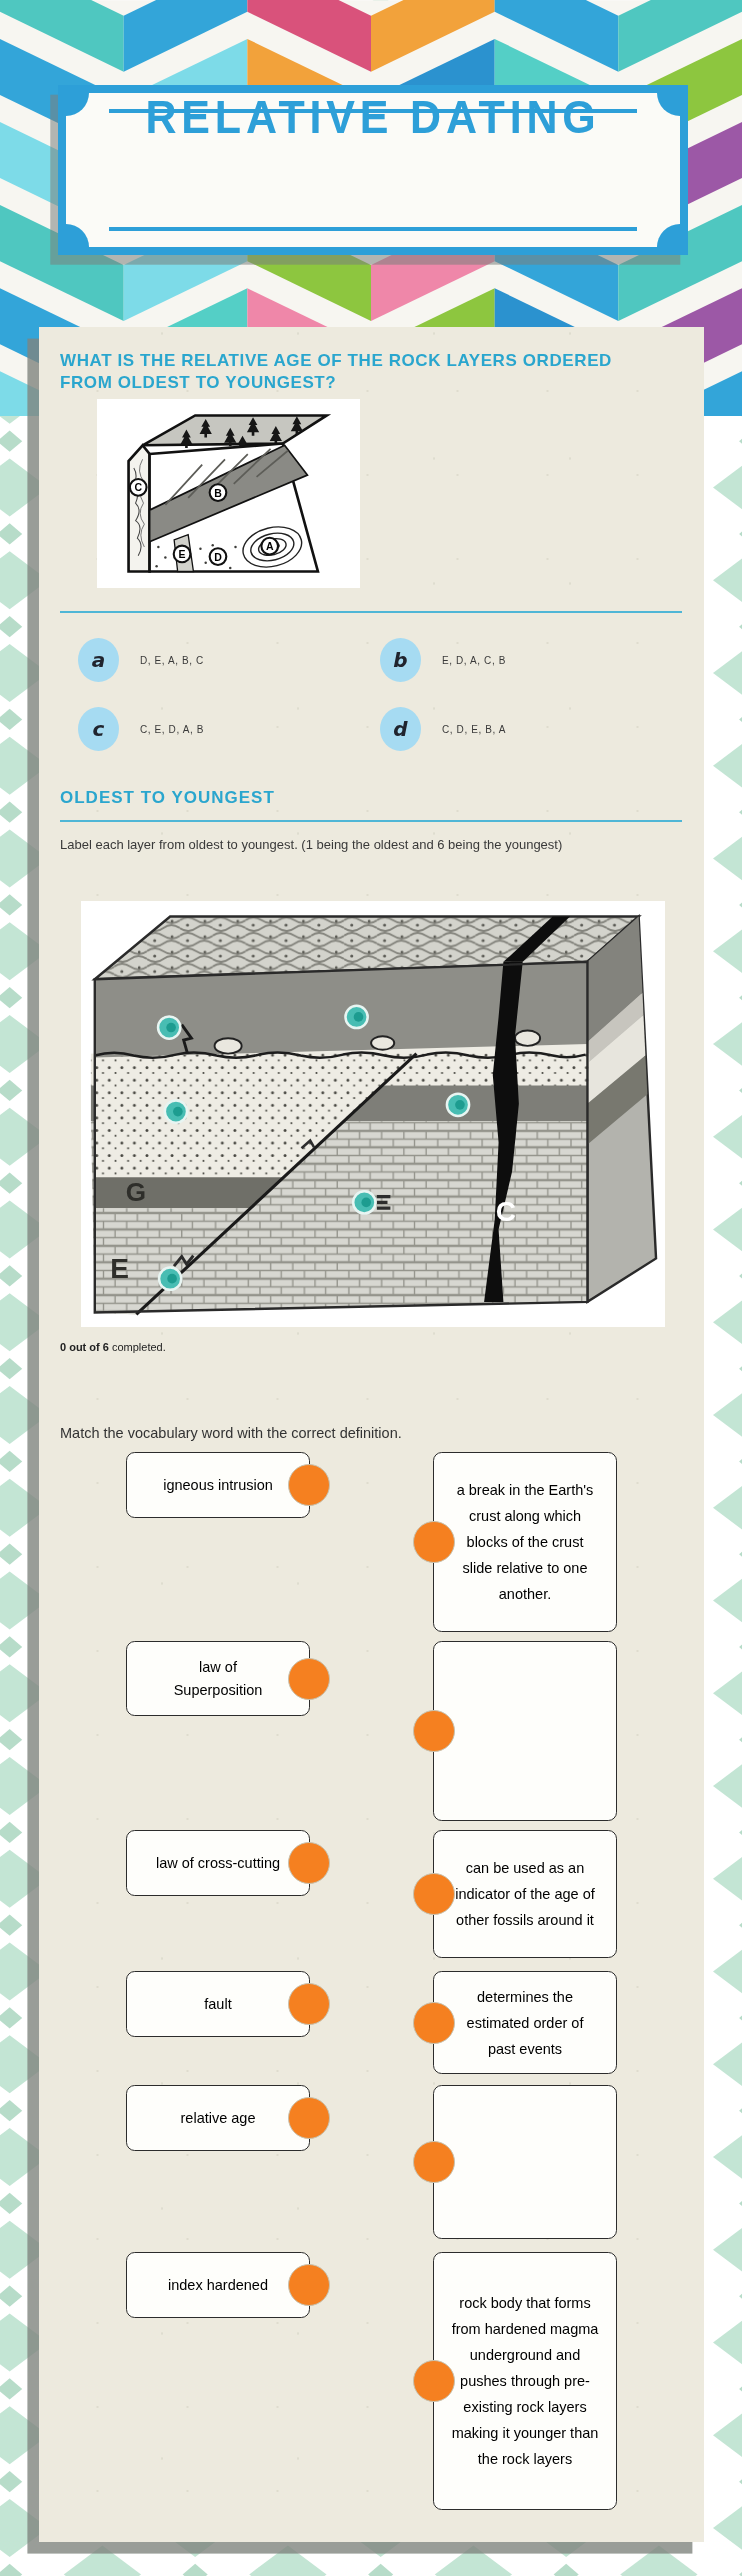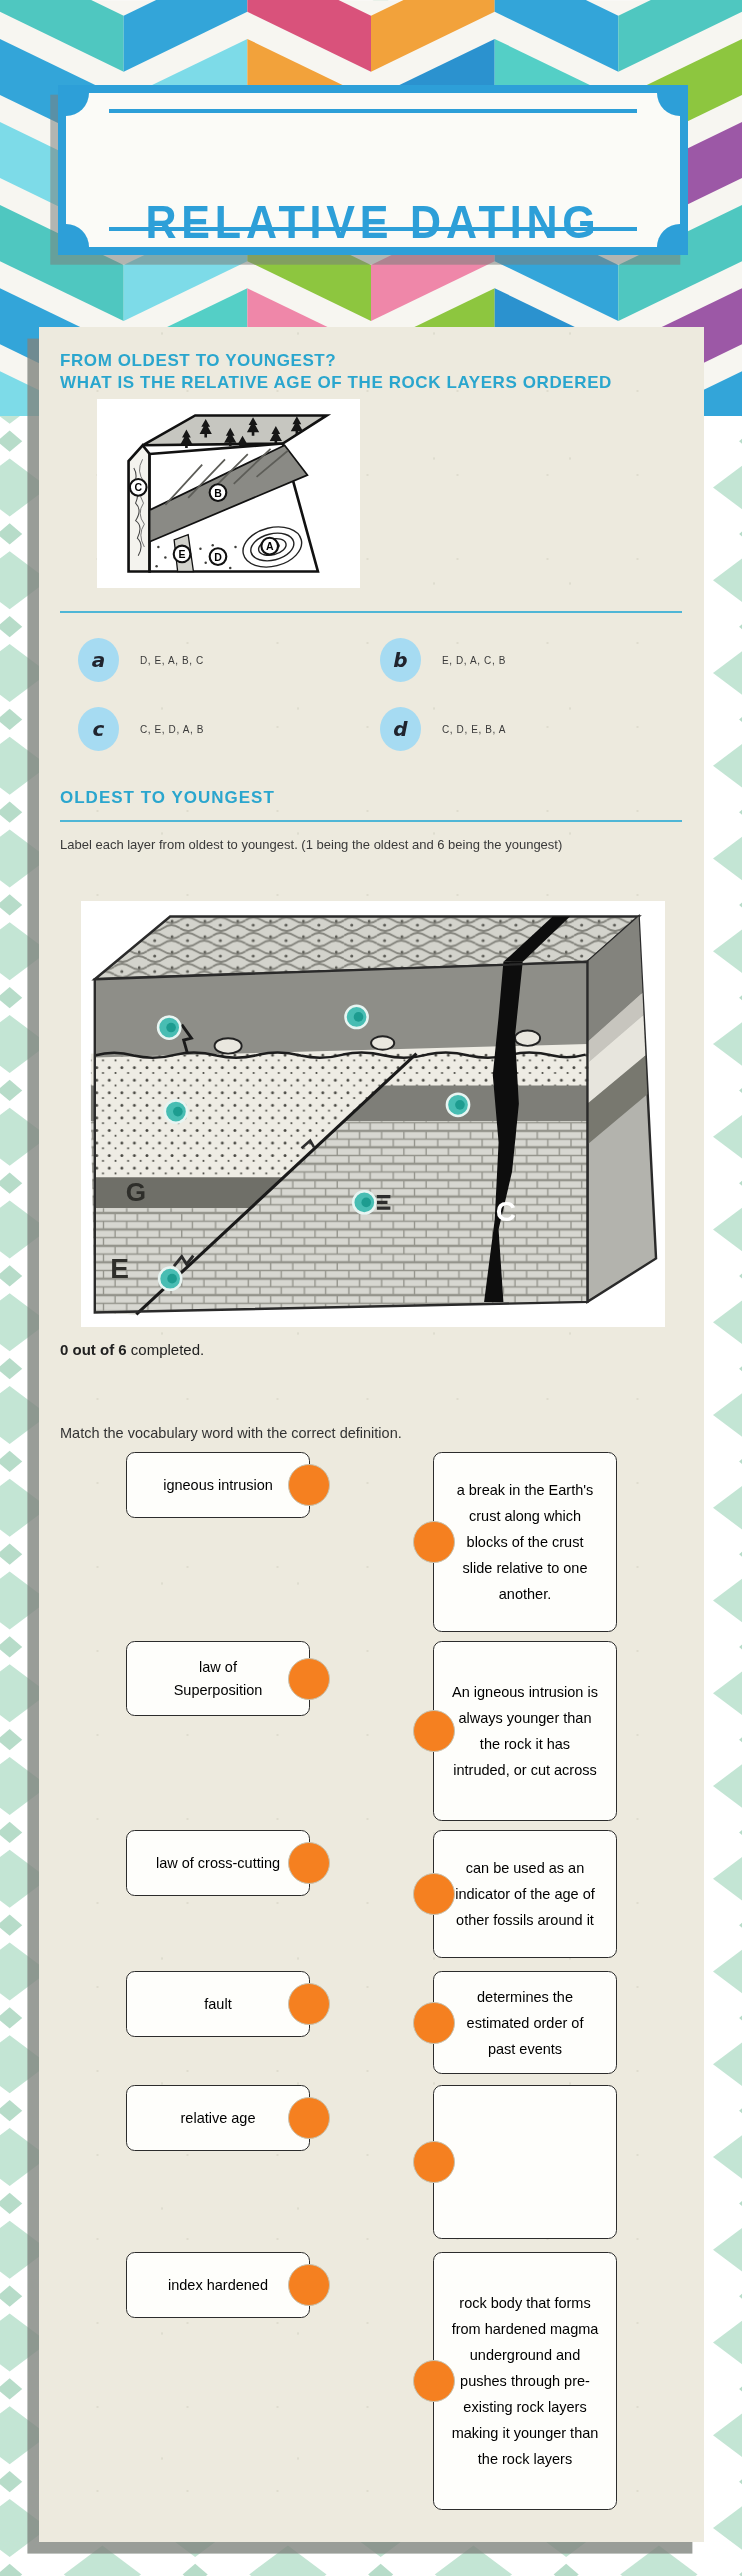--- a/index.html
+++ b/index.html
@@ -10,21 +10,21 @@
   }
   
   #bg-diamonds { position:absolute; left:0; top:0; width:742px; height:2576px; z-index:0; }
   #bg-chevrons { position:absolute; left:0; top:0; width:742px; height:416px; z-index:1; }
 
   
   .title-box {
     position:absolute; left:58px; top:85px; width:630px; height:170px; z-index:3;
     background:#fbfbf7; border:8.7px solid #2d9fd8;
     box-shadow:-7.7px 9.7px 0 rgba(122,127,124,0.55);
-    display:flex; align-items:flex-end; justify-content:center;
+    display:flex; align-items:flex-start; justify-content:center;
   }
   .title-box .rule { position:absolute; left:43px; right:43px; height:3.9px; background:#2d9fd8; }
   .title-box .rule.top { top:16.4px; }
   .title-box .rule.bottom { bottom:16.4px; }
   .title-box .corner { position:absolute; width:23px; height:23px; background:#2d9fd8; }
   .corner.tl { left:0; top:0; border-bottom-right-radius:100%; }
   .corner.tr { right:0; top:0; border-bottom-left-radius:100%; }
   .corner.bl { left:0; bottom:0; border-top-right-radius:100%; }
   .corner.br { right:0; bottom:0; border-top-left-radius:100%; }
   .title-text {
@@ -58,21 +58,21 @@
     display:grid; grid-template-columns:302px auto; grid-auto-rows:48px; row-gap:21px; }
   .option { display:flex; align-items:center; gap:21px; cursor:pointer; }
   .opt-circle { width:41px; height:44px; border-radius:50%; background:#a6dbf2; flex:0 0 auto;
     display:flex; align-items:center; justify-content:center;
     font-style:italic; font-weight:bold; font-size:20px; color:#20242e;
     font-family:"DejaVu Sans", sans-serif; }
   .opt-text { font-size:10px; color:#3a3a3a; letter-spacing:0.6px; }
 
   
   .rock2-frame { position:absolute; left:42px; top:574px; width:584px; height:426px; background:#ffffff; }
-  .progress { position:absolute; left:21px; top:1014px; font-size:15px; color:#222222; }
+  .progress { position:absolute; left:21px; top:1014px; font-size:11px; color:#222222; }
   .progress b { font-weight:bold; }
 
   
   .match-intro { position:absolute; left:21px; top:1098px; font-size:14.5px; color:#333333; }
   .match-row { position:absolute; left:87px; width:491px; }
   .mbox {
     background:#fefefb; border:1.5px solid #2c2c2c; border-radius:8.7px;
     display:flex; align-items:center; justify-content:center; text-align:center;
     color:#000000; font-size:14.5px; position:absolute; top:0;
   }
@@ -645,22 +645,22 @@
   <div class="corner bl"></div>
   <div class="corner br"></div>
   <div class="rule top"></div>
   <div class="rule bottom"></div>
   <div class="title-text">RELATIVE DATING</div>
 </div>
 
 <div class="card">
 
   <div class="teal-heading" style="left:21px; top:23px; width:580px;">
+    <div>WHAT IS THE RELATIVE AGE OF THE ROCK LAYERS ORDERED</div>
     <div>FROM OLDEST TO YOUNGEST?</div>
-    <div>WHAT IS THE RELATIVE AGE OF THE ROCK LAYERS ORDERED</div>
   </div>
 
   <div class="rock1-frame">
     <svg viewBox="0 0 300 198" width="263" height="189">
       <defs>
         <g id="tree">
             <path d="M6 0 L11 9 L8.5 9 L13 17 L7.5 17 L7.5 21 L4.5 21 L4.5 17 L-1 17 L3.5 9 L1 9 Z" fill="#161616"></path>
           </g>
       </defs>
       <rect x="0" y="0" width="300" height="198" fill="#ffffff"></rect>
@@ -847,21 +847,20 @@
       <div class="drag-circle on-def"></div>
       </div>
   </div>
 
   <div class="match-row" style="top:1314px;">
     <div class="mbox wordbox">
         <span>law of Superposition</span>
       <div class="drag-circle on-word"></div>
       </div>
     <div class="mbox defbox dh1">
-        <span>An igneous intrusion is always younger than the rock it has intruded, or cut across</span>
       <div class="drag-circle on-def"></div>
       </div>
   </div>
 
   <div class="match-row" style="top:1503px;">
     <div class="mbox wordbox">
         <span>law of cross-cutting</span>
       <div class="drag-circle on-word"></div>
       </div>
     <div class="mbox defbox dh2">

